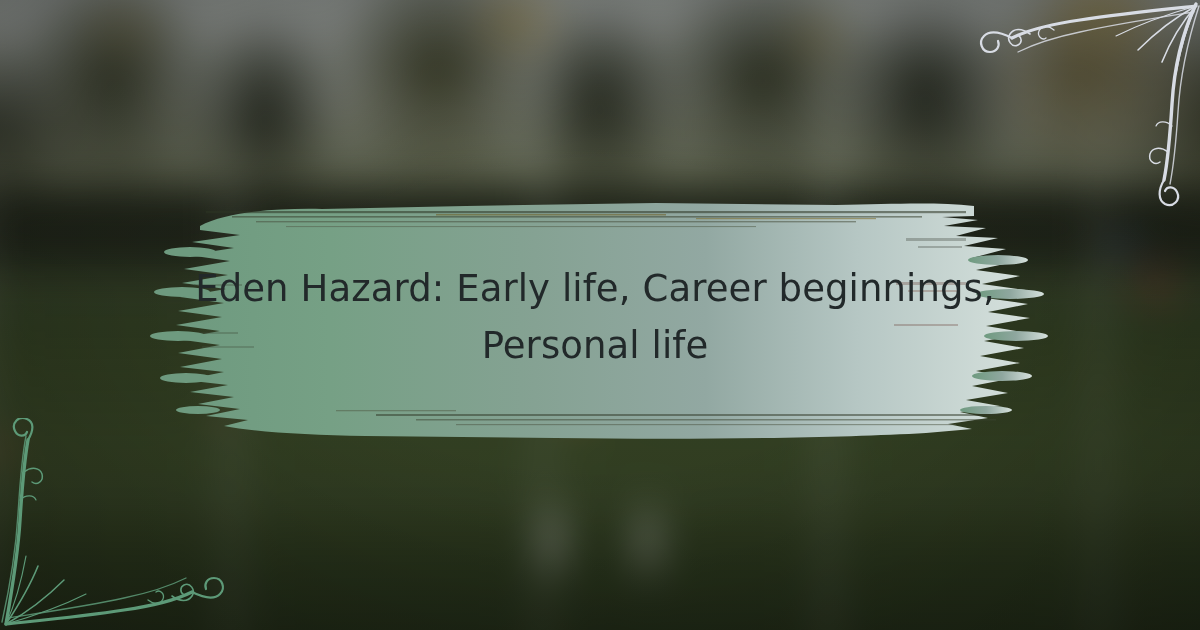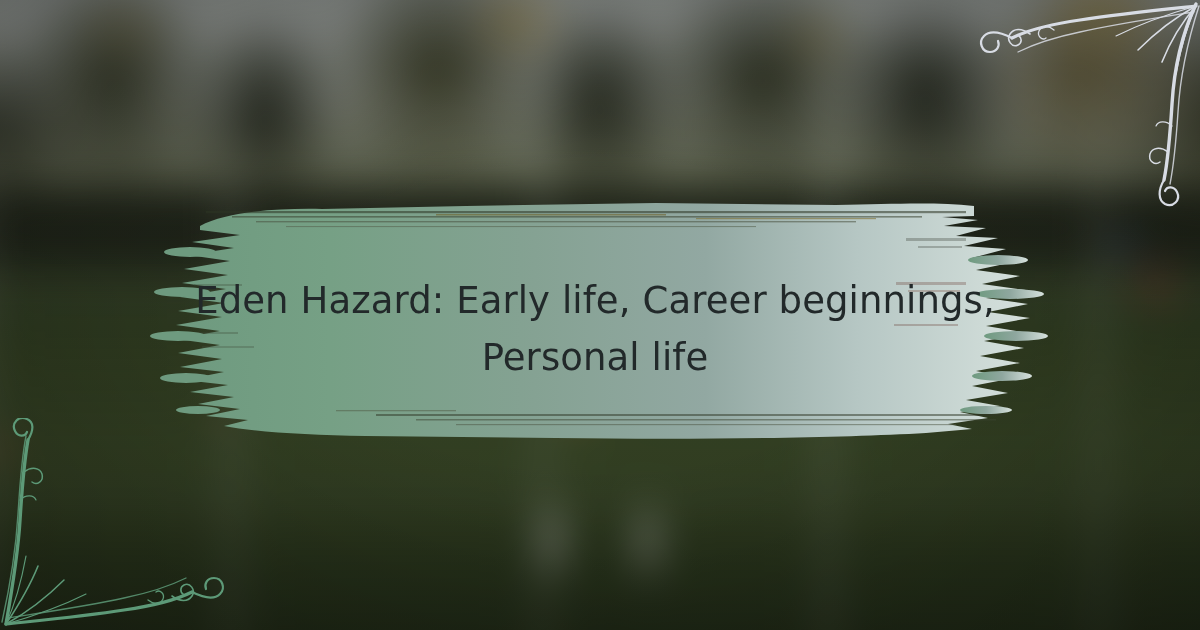--- a/index.html
+++ b/index.html
@@ -134,21 +134,21 @@
     inset: 0;
     width: 100%;
     height: 100%;
     display: block;
   }
 
   
   .title-block {
     position: absolute;
     left: 190px;
-    top: 272px;
+    top: 260px;
     width: 810px;
     text-align: center;
     color: #22292a;
     font-size: 37px;
     line-height: 57px;
     font-weight: 400;
     letter-spacing: .1px;
     white-space: pre-line;
   }
 

